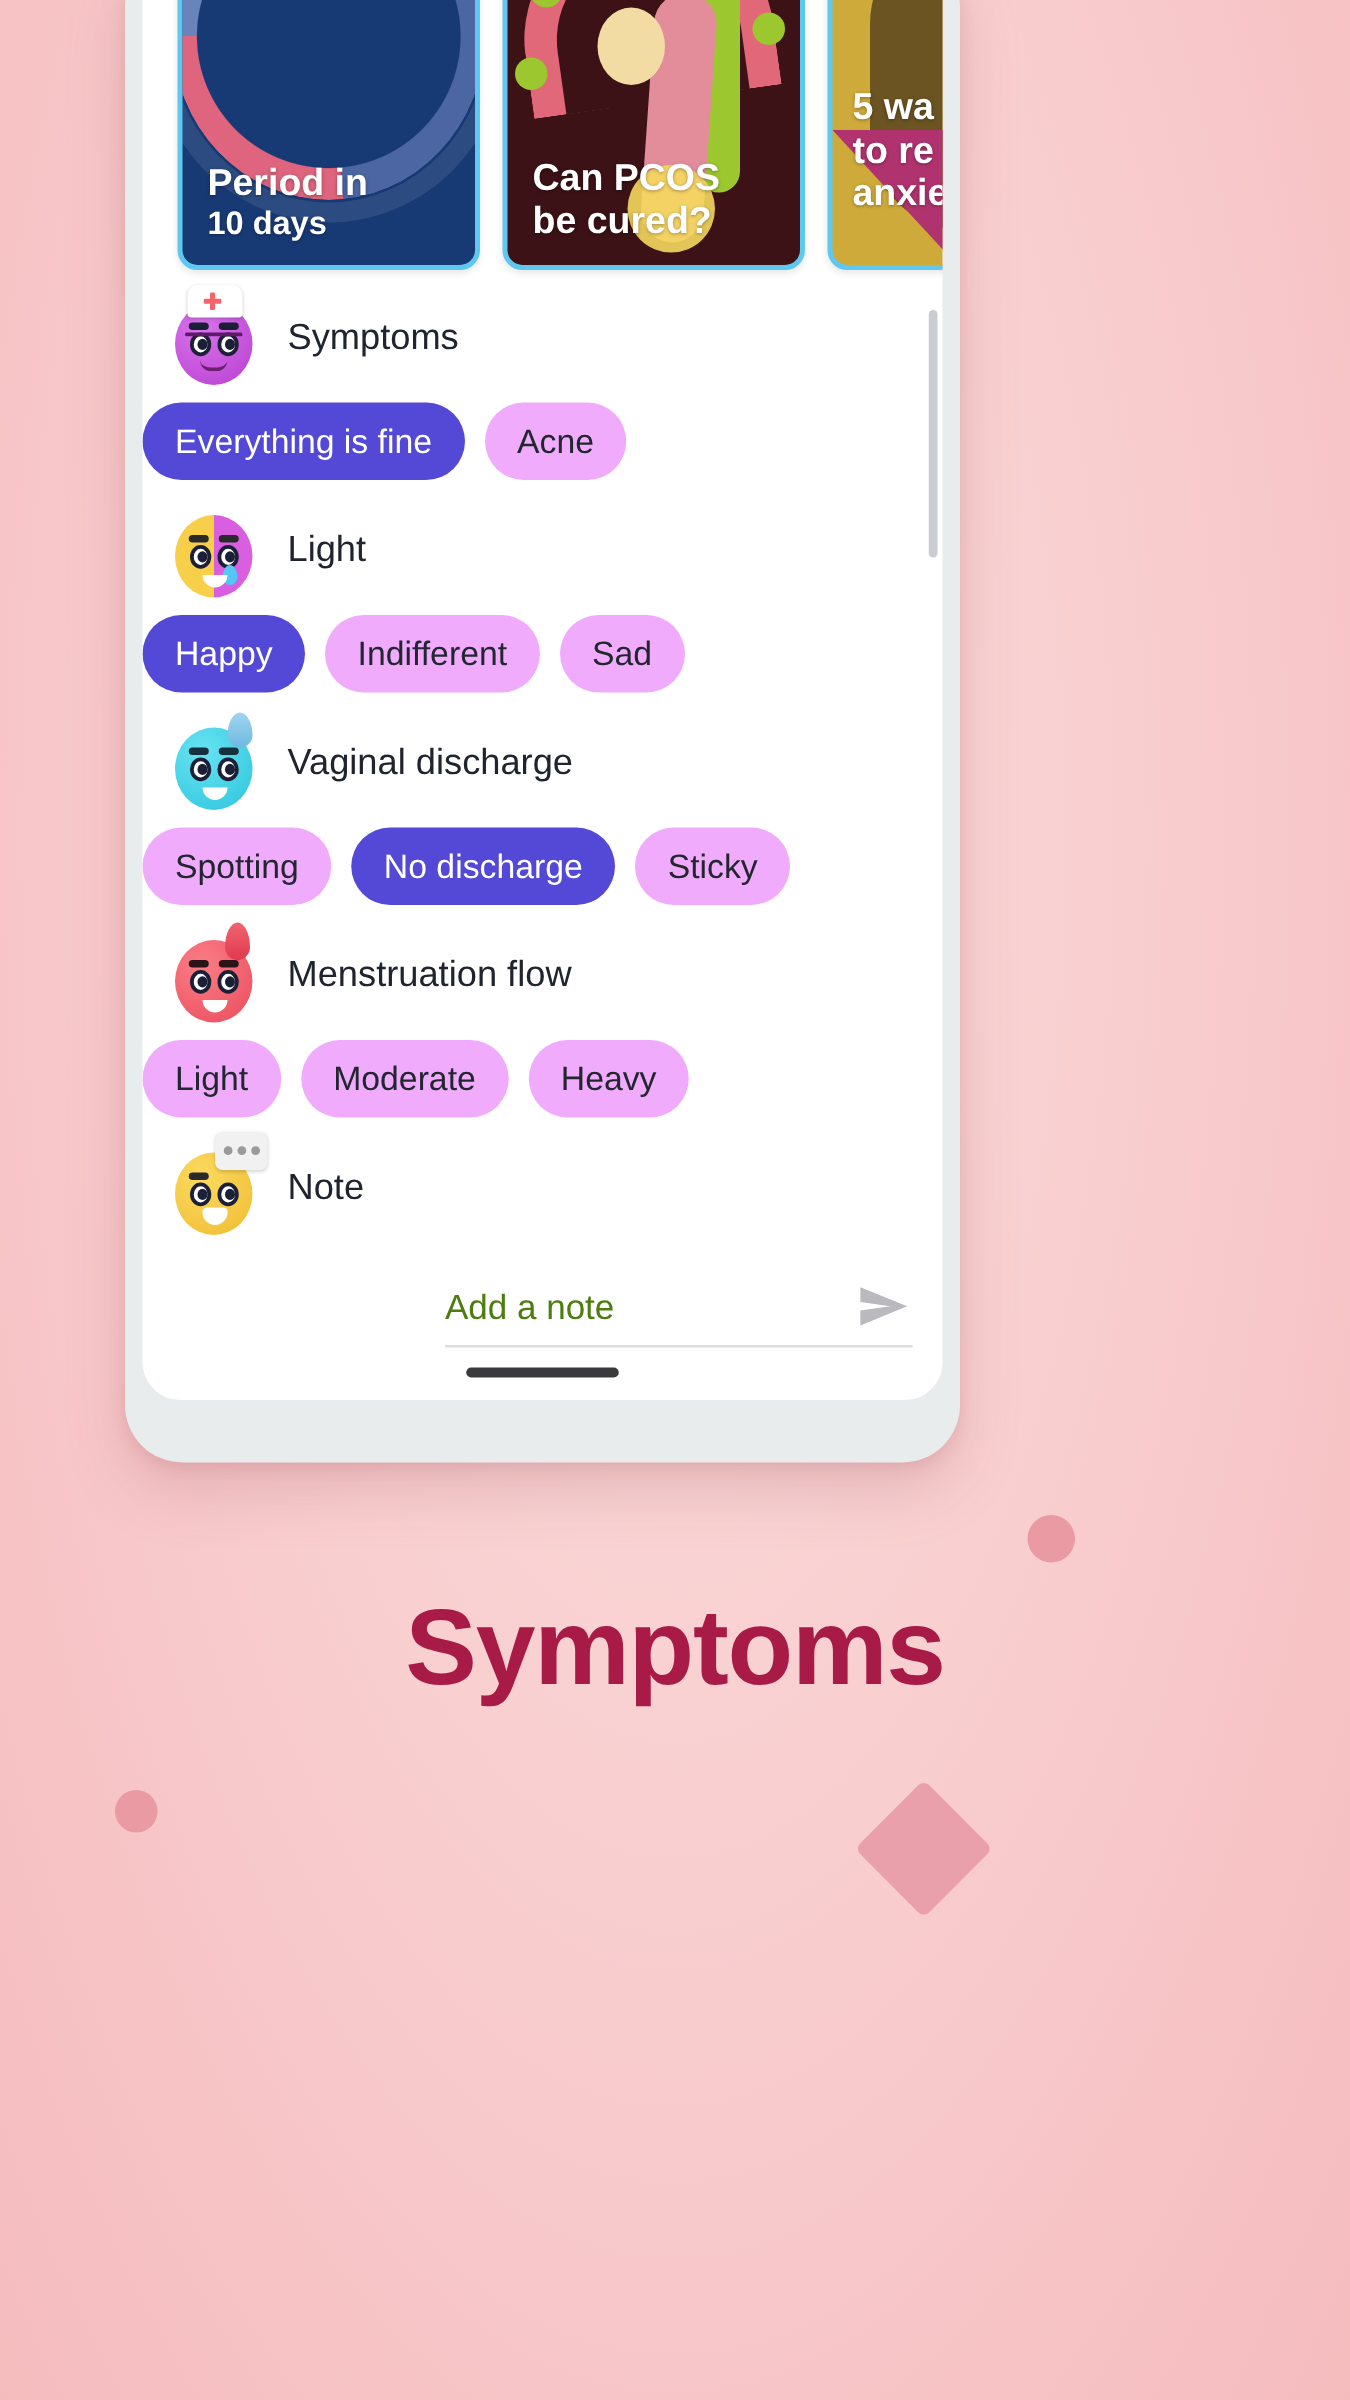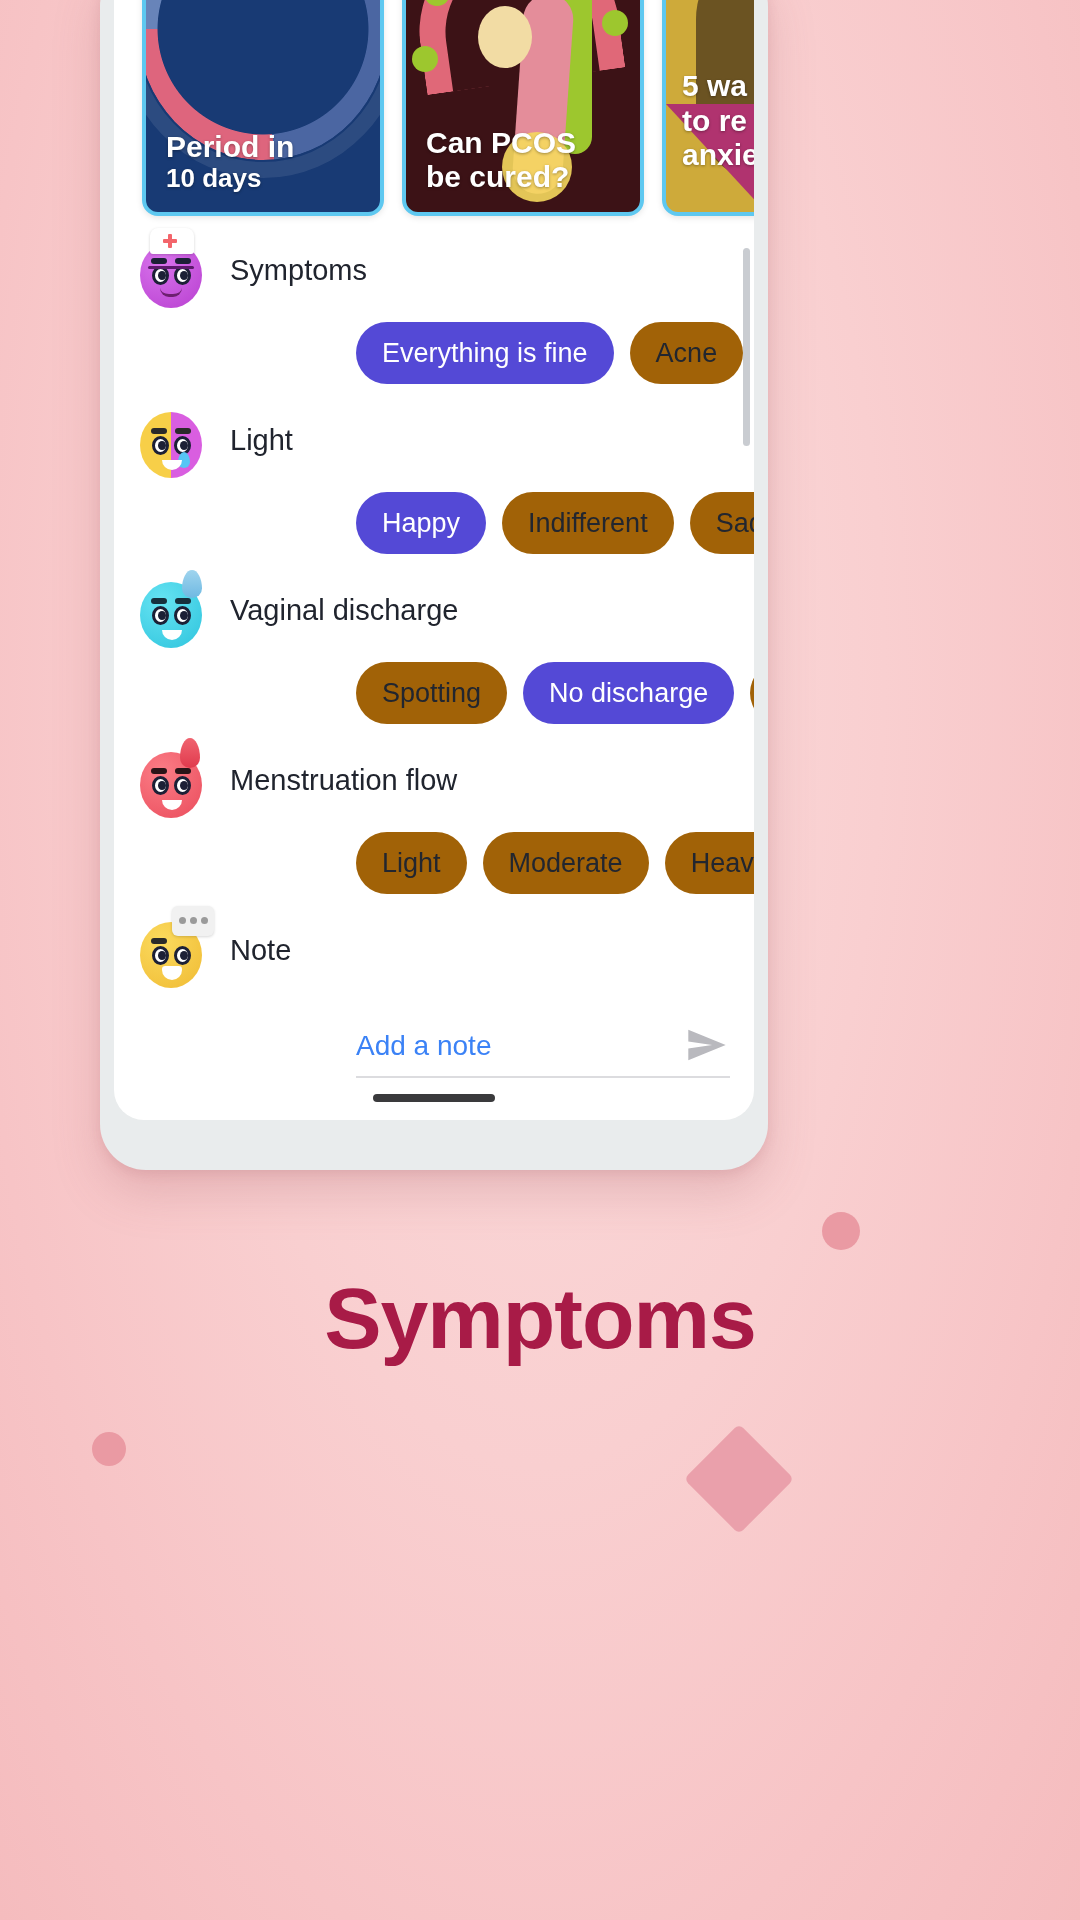--- a/index.html
+++ b/index.html
@@ -104,34 +104,34 @@
   .glow { position:absolute; left:-14px; top:-10px; width:104px; height:104px; border-radius:50%; filter:blur(16px); opacity:.45; z-index:-1; }
   .eye { position:absolute; width:17px; height:19px; border-radius:50%; background:#fff; border:3px solid #1c2036; top:24px;}
   .eye.l { left:12px; } .eye.r { left:34px; }
   .pupil { position:absolute; width:8px; height:9px; border-radius:50%; background:#1c2036; top:2px; left:3px;}
   .mouth { position:absolute; left:22px; top:48px; width:20px; height:10px; background:#fff; border-radius:0 0 12px 12px; }
   .brow { position:absolute; width:16px; height:6px; border-radius:4px; background:#1c2036; top:16px; }
   .brow.l{left:11px;} .brow.r{left:35px;}
 
   .row-label { font-size:29px; color:#20242e; }
 
-  .chips { display:flex; gap:16px; padding-left:242px; padding-bottom:4px;text-align:right; }
+  .chips { display:flex; gap:16px; padding-bottom:4px;text-align:right; }
   .chip {
     height:62px; padding:0 26px;
     border-radius:32px;
     display:flex; align-items:center;
     font-size:27px; white-space:nowrap;
-    background:#a16207; color:#22262f;
+    background:#f0abfc; color:#22262f;
     flex:0 0 auto;
   }
   .chip.selected { background:#5449d6; color:#ffffff; }
 
   
   .note-field { margin-left:242px; margin-right:24px; padding-top:26px; display:flex; align-items:flex-end; border-bottom:2px solid #dcdcdf; padding-bottom:14px;}
-  .note-placeholder { flex:1; font-size:28px; color:#3b82f6; }
+  .note-placeholder { flex:1; font-size:28px; color:#4d7c0f; }
   .send-icon { width:46px; height:34px; }
 
   .home-indicator { position:absolute; left:50%; transform:translateX(-50%); bottom:18px; width:122px; height:8px; background:#3a3a3c; border-radius:5px; }
 
   
   .scrollbar { position:absolute; right:4px; top:288px; width:7px; height:198px; border-radius:4px; background:#c9ccd1; }
 
   
   .headline {
     position:absolute; left:0; right:0; top:1268px;

